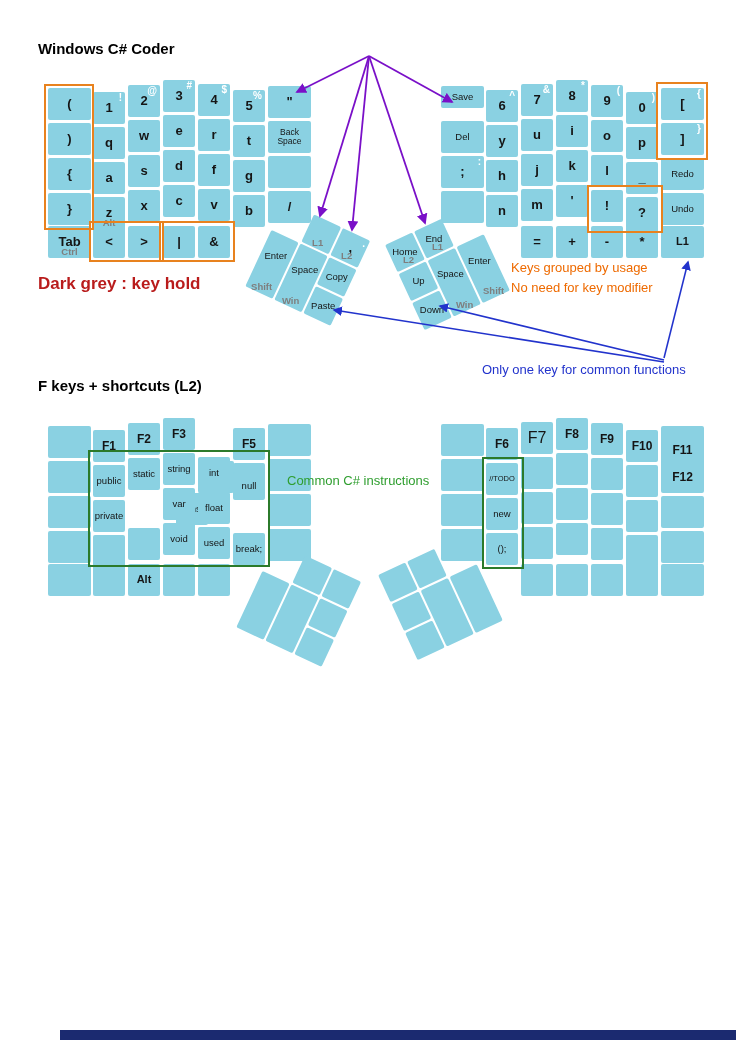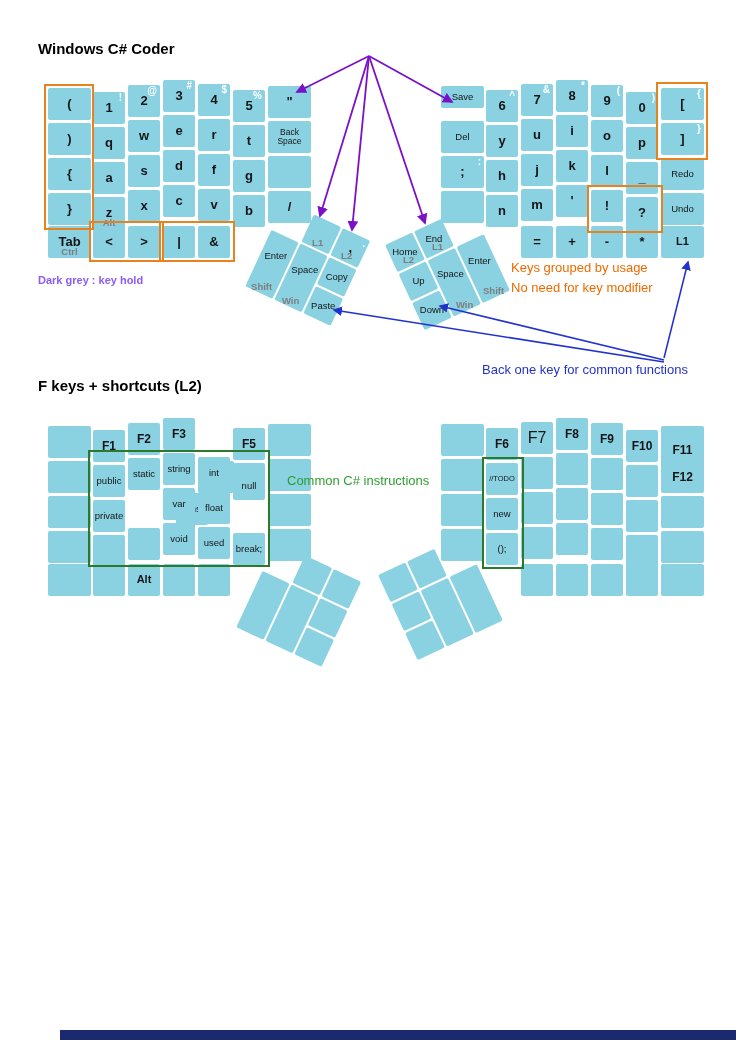--- a/index.html
+++ b/index.html
@@ -16,39 +16,39 @@
               transform:rotate(var(--crot,0deg));}
   .key .hold{position:absolute;bottom:1px;left:0;right:0;text-align:center;color:var(--hold-color,#7e7e7e);
              font-weight:bold;font-size:9.5px;transform:rotate(var(--crot,0deg));}
   .cluster{position:absolute;width:96px;height:96px;transform-origin:0 0;z-index:10;}
   .annotation{position:absolute;white-space:nowrap;z-index:40;font-size:13px;}
   .annotation.title{font-size:15px;font-weight:bold;color:#000;}
   .annotation.purple{color:var(--purple,#7a10c8);}
   .annotation.blue{color:var(--blue,#2233cc);}
   .annotation.orange{color:var(--orange-text,#ee6a00);}
   .annotation.green{color:var(--green-text,#2f9e2f);}
-  .annotation.grey-legend{color:#8b5cf6;font-weight:bold;font-size:11px;}
+  .annotation.grey-legend{color:#b91c1c;font-weight:bold;font-size:17px;}
   .box{position:absolute;border:2px solid;background:transparent;pointer-events:none;}
   .footer-bar{position:absolute;left:60px;top:1030px;width:676px;height:10px;
               background:var(--footer,#1b2a70);z-index:5;}
 </style>
 </head>
 <body>
 
 <div id="page">
   <h1 class="annotation title" style="left:38px;top:40px">Windows C# Coder</h1>
 
 
   <div class="annotation grey-legend" style="left:38px;top:274px">Dark grey : key hold</div>
 
   <div class="annotation orange" style="left:511px;top:260px">Keys grouped by usage</div>
 
   <div class="annotation orange" style="left:511px;top:280px">No need for key modifier</div>
 
-  <div class="annotation blue" style="left:482px;top:362px">Back one key for common functions</div>
+  <div class="annotation blue" style="left:482px;top:362px">Only one key for common functions</div>
 
   <h2 class="annotation title" style="left:38px;top:377px">F keys + shortcuts (L2)</h2>
 
   <div class="annotation green" style="left:287px;top:473px">Common C# instructions</div>
 
   <div id="boards">
       <div class="key" style="left: 48px; top: 88px; width: 43px; height: 32px;">
         <span class="main" style="font-size: 13px; font-weight: bold;">(</span>
       </div>
       <div class="key" style="left: 93px; top: 92px; width: 32px; height: 32px;">

